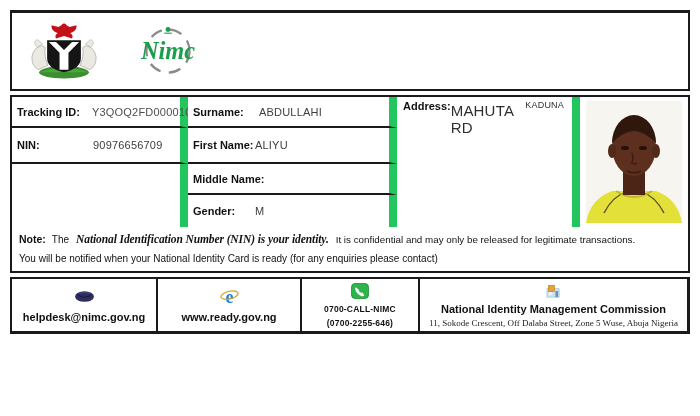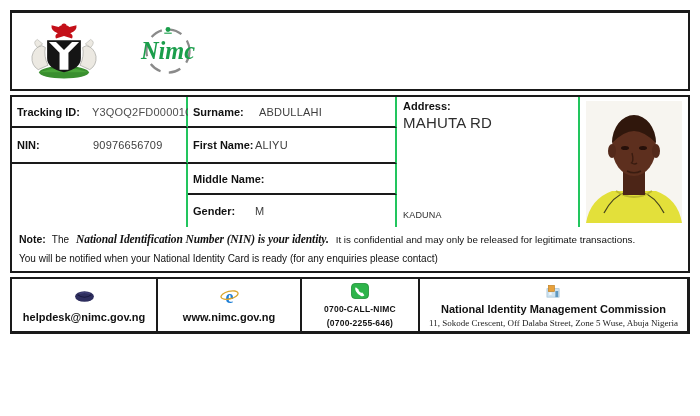--- a/index.html
+++ b/index.html
@@ -13,33 +13,33 @@
   .titles { flex:1; text-align:center; padding-top:1px; }
   .title-main { font-size:26px; font-weight:bold; letter-spacing:-0.6px; transform:scaleX(0.93); transform-origin:center; white-space:nowrap; }
   .title-sub  { font-size:15px; font-weight:bold; margin-top:0px; }
   .title-slip { font-size:12px; font-weight:bold; margin-top:3px; }
   .logo-wrap { width:104px; display:flex; justify-content:center; align-items:center; }
 
   
   #table-box { left:10px; top:95px; width:680px; height:178px; }
   #data-area { position:relative; width:676px; height:130px; border-bottom:2px solid #1a1a1a; }
   .cell { position:absolute; background:#fff; }
-  .b-r { border-right:2px solid #22c55e; }
+  .b-r { border-right:8px solid #22c55e; }
   .b-b { border-bottom:2px solid #1a1a1a; }
   .field { display:flex; align-items:center; padding:0 5px; font-size:11px; }
   .flabel { font-weight:bold; flex-shrink:0; }
   .fvalue { color:#3d3d3d; letter-spacing:0.2px; }
   #cell-tracking { left:0; top:0;  width:176px; height:31px; }
   #cell-nin      { left:0; top:31px; width:176px; height:36px; }
   #cell-empty    { left:0; top:67px; width:176px; height:63px; }
   #cell-surname  { left:176px; top:0;   width:209px; height:31px; }
   #cell-first    { left:176px; top:31px; width:209px; height:36px; }
   #cell-middle   { left:176px; top:67px; width:209px; height:31px; }
   #cell-gender   { left:176px; top:98px; width:209px; height:32px; }
-  #cell-address  { left:385px; top:0; width:183px; height:130px; display:flex; flex-direction:column; padding:3px 17px 7px 6px; }
+  #cell-address  { left:385px; top:0; width:183px; height:130px; display:flex; padding:3px 8px 7px 6px; }
   #cell-photo    { left:568px; top:0; width:108px; height:130px; display:flex; align-items:center; justify-content:center; }
   .lab-75 { width:75px; } .lab-66 { width:66px; } .lab-62 { width:62px; } .lab-76b { width:76px; }
   .addr-label { font-weight:bold; font-size:11px; }
   .addr-line  { font-size:15px; color:#2e2e2e; margin-top:2px; letter-spacing:0.2px; }
   .addr-spacer { flex:1; }
   .addr-city  { font-size:9px; color:#2e2e2e; letter-spacing:0.2px; }
 
   
   #note-area { width:676px; height:42px; padding:4px 15px 0 7px; overflow:hidden; }
   .note-line1 { white-space:nowrap; font-size:10px; margin-top:2px; }
@@ -174,21 +174,21 @@
     <div class="ftext">helpdesk@nimc.gov.ng</div>
   </div>
 
   <div class="fcell fcell-br" id="fcell-web">
     <div class="ficon">
       <svg viewBox="0 0 20 20" width="19" height="19">
         <text x="10" y="16.5" text-anchor="middle" font-size="19" font-weight="bold" fill="#1e7fd6" font-family="Liberation Serif, serif">e</text>
         <ellipse cx="10" cy="8.5" rx="9.2" ry="4" fill="none" stroke="#d9a62e" stroke-width="1.4" transform="rotate(-14 10 8.5)"></ellipse>
       </svg>
     </div>
-    <div class="ftext">www.nimc.gov.ng</div>
+    <div class="ftext">www.ready.gov.ng</div>
   </div>
 
   <div class="fcell fcell-br" id="fcell-phone">
     <div class="ficon">
       <svg viewBox="0 0 18 16" width="18" height="16">
         <rect x="0.5" y="0.5" width="17" height="15" rx="3.5" fill="#2db44a" stroke="#1d8f36" stroke-width="0.8"></rect>
         <path d="M4.8 4.2 Q3.4 5.6 5.2 8.8 Q7 12 10 13 Q12.2 13.6 13.4 12.2 L11.3 9.6 Q10.2 10.2 8.8 9 Q7.4 7.8 7.6 6.4 L4.8 4.2 Z" fill="#fff"></path>
       </svg>
     </div>
     <div class="fphone">0700-CALL-NIMC</div>

